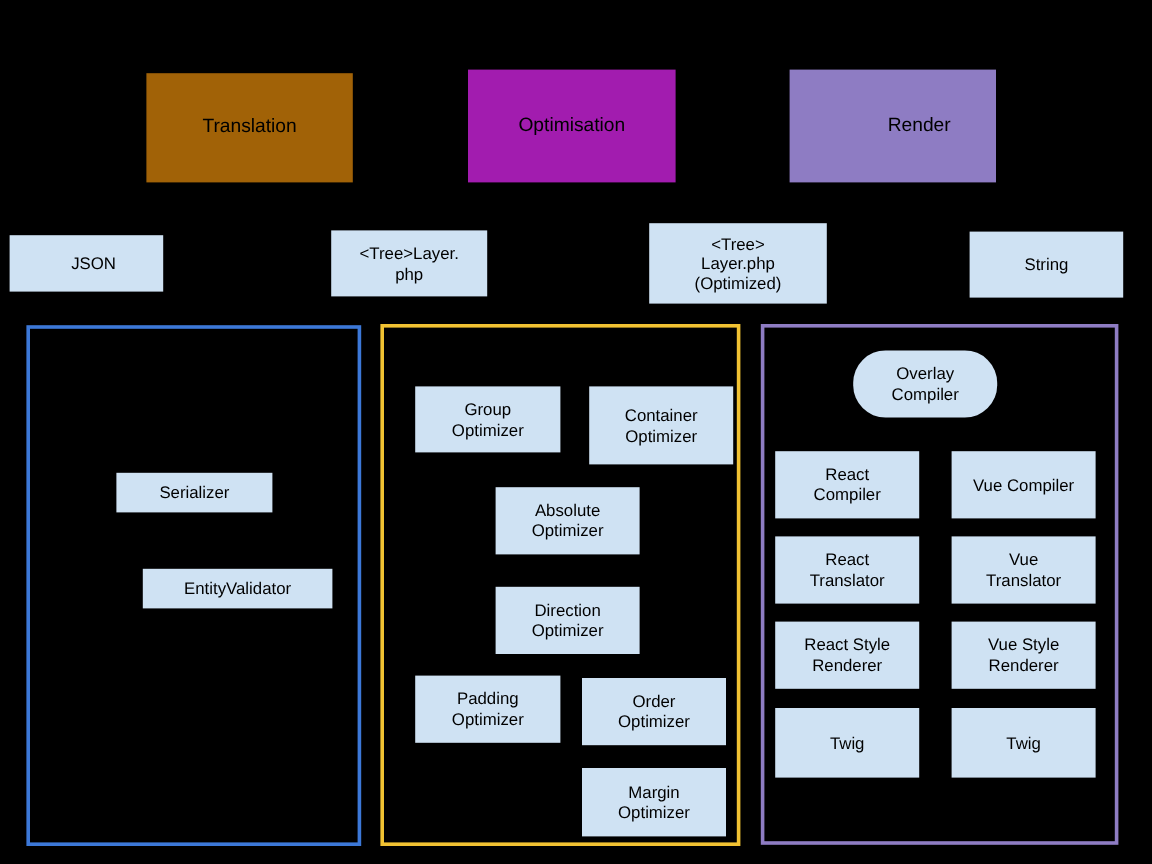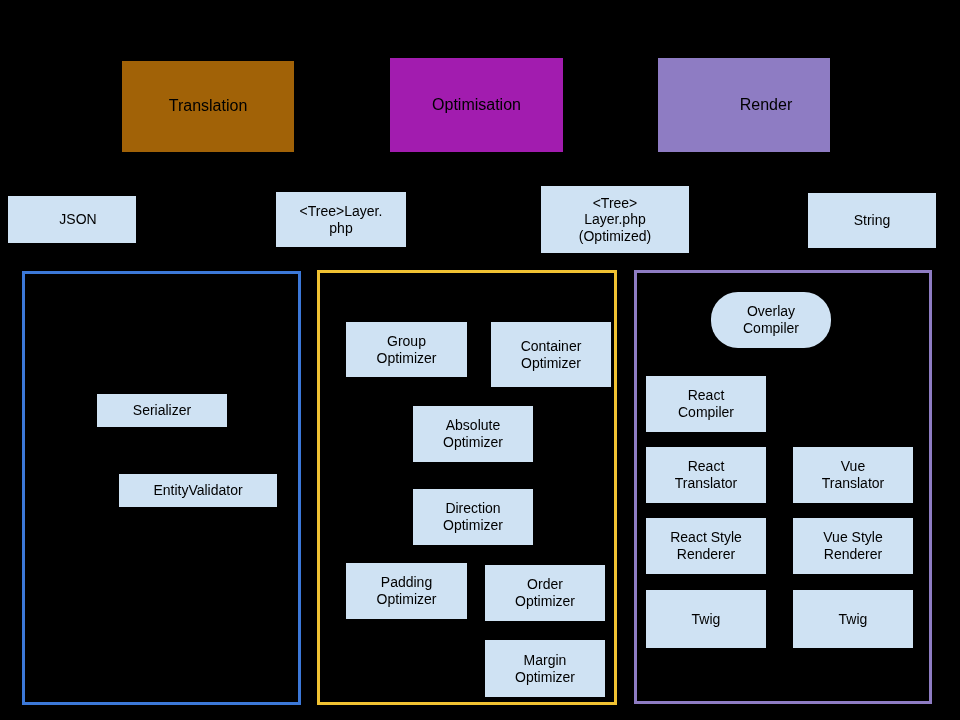--- a/index.html
+++ b/index.html
@@ -141,20 +141,23 @@
   <div class="node box" style="left:711px; top:292px; width:120px; height:56px;border-radius:27px;">
     <span>Overlay
 Compiler</span>
   </div>
 
   <div class="node box" style="left:646px; top:376px; width:120px; height:56px;">
     <span>React
 Compiler</span>
   </div>
 
+  <div class="node box" style="left:793px; top:376px; width:120px; height:56px;">
+    <span>Vue Compiler</span>
+  </div>
 
   <div class="node box" style="left:646px; top:447px; width:120px; height:56px;">
     <span>React
 Translator</span>
   </div>
 
   <div class="node box" style="left:793px; top:447px; width:120px; height:56px;">
     <span>Vue
 Translator</span>
   </div>

